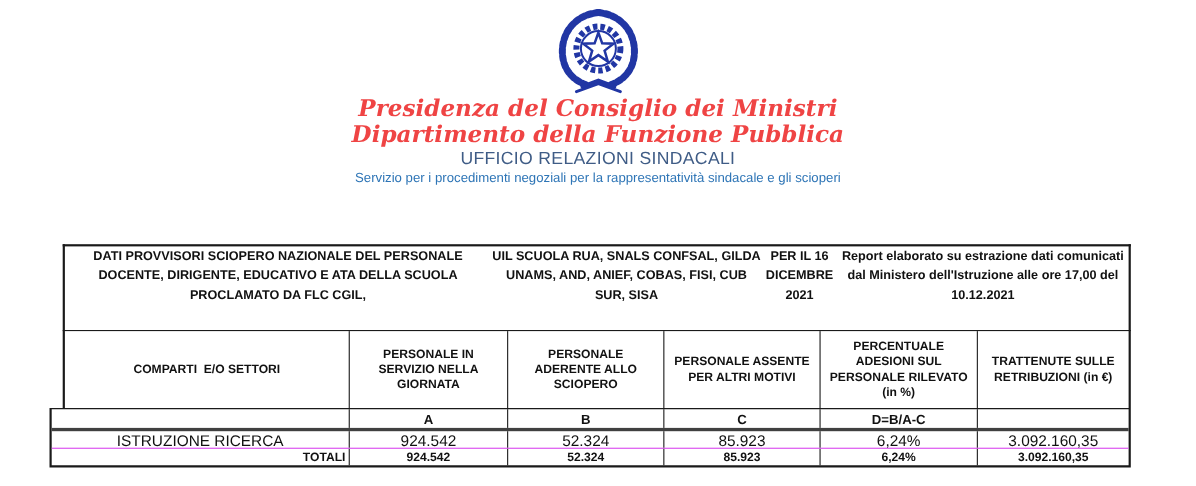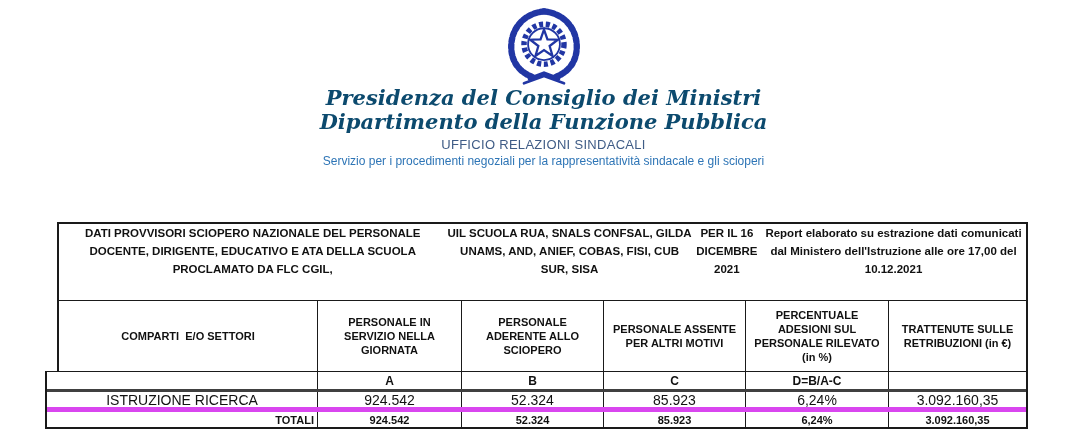--- a/index.html
+++ b/index.html
@@ -19,25 +19,25 @@
     top: 6px; left: 0; width: 100%;
     text-align: center;
   }
   .emblem-wrap { height: 80px; }
   .script-line {
     font-family: "DejaVu Serif", serif;
     font-style: italic;
     font-weight: bold;
     font-size: 21px;
     line-height: 24px;
-    color: #0c4a6e;
+    color: #ef4444;
   }
   .office-line {
     margin-top: 3px;
-    font-size: 13px;
+    font-size: 16px;
     line-height: 15px;
     color: #3f5c86;
     letter-spacing: 0.3px;
   }
   .service-line {
     margin-top: 2px;
     font-size: 12px;
     line-height: 14px;
     color: #2e75b6;
   }
@@ -94,21 +94,21 @@
     box-sizing: border-box;
     border-left: 1px solid #1a1a1a;
     display: flex; align-items: center; justify-content: center;
     text-align: center;
     overflow: hidden;
   }
   .t-cell:first-child { border-left: none; }
   .sub-row   { height: 17px; font-weight: bold; font-size: 12px; }
   .thick-sep { height: 3px; background: #404040; }
   .data-row  { height: 15px; font-size: 14px; }
-  .totals-row{ height: 15px; font-weight: bold; font-size: 11px; border-top: 5px solid #d946ef; }
+  .totals-row{ height: 15px; font-weight: bold; font-size: 11px; border-top: 1px solid #d946ef; }
   .cell-right { justify-content: flex-end; padding-right: 3px; }
 
   
   .hc1 { width: 258px; } .hc2 { width: 144px; } .hc3 { width: 142px; }
   .hc4 { width: 142px; } .hc5 { width: 143px; } .hc6 { width: 138px; }
   
   .bc1 { width: 270px; } .bc2 { width: 144px; } .bc3 { width: 142px; }
   .bc4 { width: 142px; } .bc5 { width: 143px; } .bc6 { width: 138px; }
 </style>
 </head>

